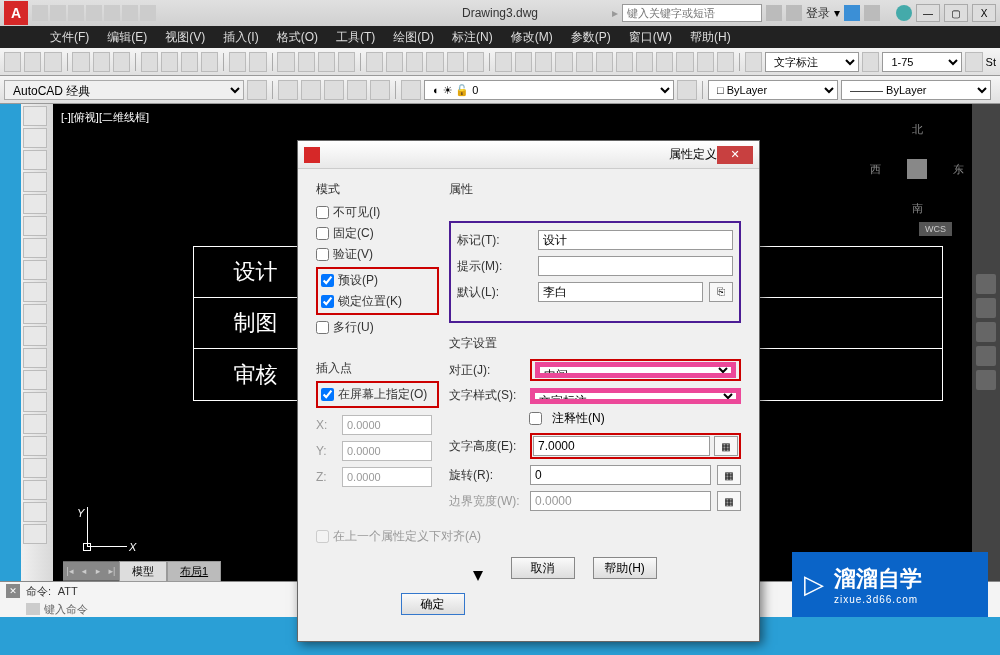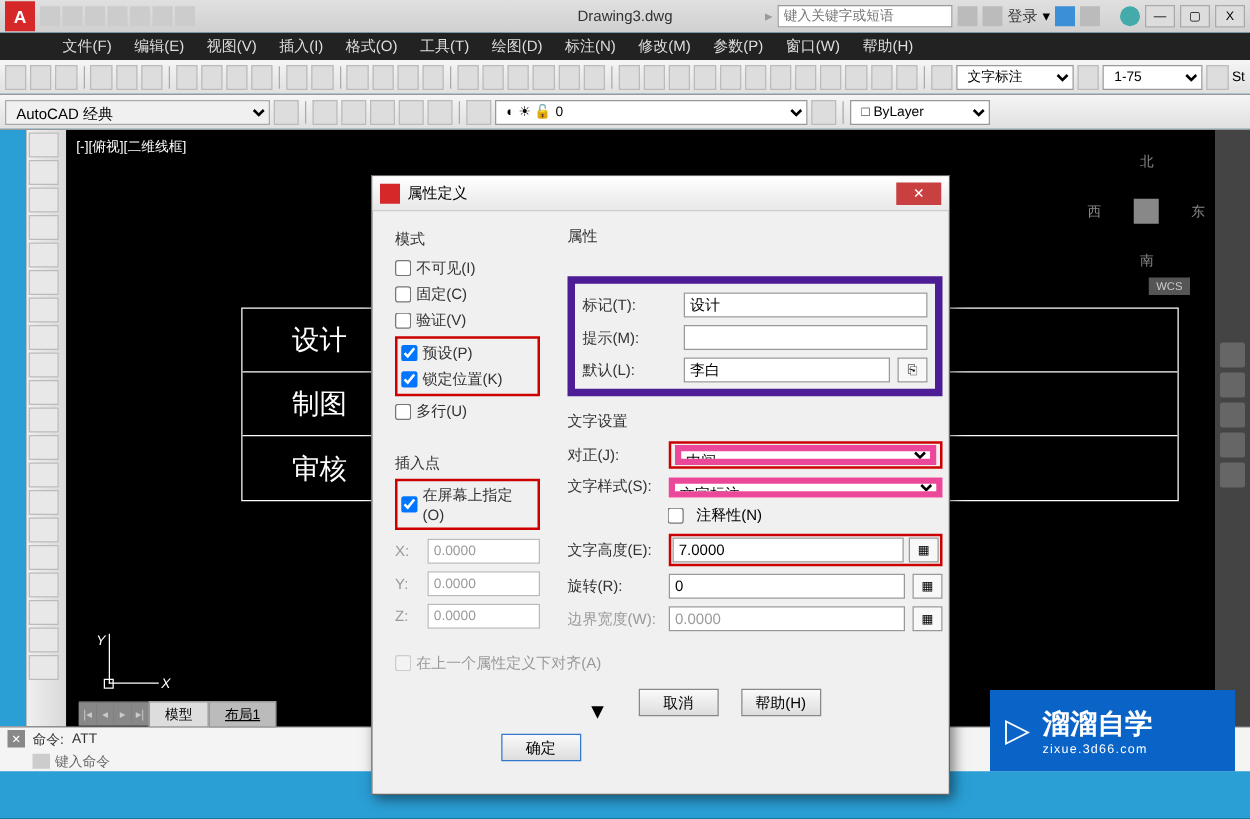--- a/index.html
+++ b/index.html
@@ -63,42 +63,42 @@
     
     .model-tabs { position: absolute; left: 10px; bottom: 0; height: 20px; display: flex; align-items: center; background: #666; }
     .mt-arrow { width: 14px; background: #888; color: #ccc; font-size: 9px; display: inline-flex; align-items: center; justify-content: center; height: 18px; }
     .mt-tab { padding: 2px 12px; background: #ddd; font-size: 11px; border: 1px solid #999; }
     .mt-tab.inactive { background: #bbb; text-decoration: underline; }
     
     
     .dialog { position: absolute; left: 297px; top: 140px; width: 463px; background: #f0f0f0; border: 1px solid #666; box-shadow: 3px 3px 10px rgba(0,0,0,0.5); }
     .dlg-title { height: 28px; background: linear-gradient(#fff, #e8e8e8); display: flex; align-items: center; padding: 0 6px; border-bottom: 1px solid #ccc; }
     .dlg-icon { width: 16px; height: 16px; background: #d62828; margin-right: 6px; }
-    .dlg-title-txt { font-size: 12px; flex: 1; }
+    .dlg-title-txt { font-size: 12px; flex: 1; text-align: right; }
     .dlg-close { width: 36px; height: 18px; background: #c84040; color: #fff; display: flex; align-items: center; justify-content: center; font-size: 11px; }
     .dlg-body { padding: 12px 18px; }
-    .dlg-cols { display: flex; gap: 22px; align-items: center; }
+    .dlg-cols { display: flex; gap: 10px; }
     .dlg-left { width: 135px; }
     .dlg-right { flex: 1; }
     .grp-label { font-size: 12px; color: #333; margin-bottom: 4px; }
     .chk-row { display: flex; align-items: center; gap: 4px; padding: 2px 0; }
     .chk-row input { width: 13px; height: 13px; }
     .chk-row label { font-size: 12px; color: #333; }
     .chk-row.dis label { color: #999; }
     .highlight { border: 2px solid #c00; padding: 1px 3px; }
     .fld-row { display: flex; align-items: center; gap: 6px; padding: 3px 0; }
     .fld-lbl { width: 75px; font-size: 12px; color: #333; }
     .fld-lbl.dis { color: #999; }
     .fld-inp { flex: 1; height: 20px; border: 1px solid #999; background: #fff; padding: 0 4px; font-size: 12px; }
     .fld-sel { flex: 1; height: 16px; border: 5px solid #ec4899; background: #fff; font-size: 12px; }
     .fld-btn { width: 24px; height: 20px; border: 1px solid #999; background: #f8f8f8; font-size: 10px; display: inline-flex; align-items: center; justify-content: center; }
     .coord-row { display: flex; align-items: center; gap: 8px; padding: 3px 0; }
     .coord-lbl { width: 18px; font-size: 12px; color: #999; }
     .coord-inp { width: 90px; height: 20px; border: 1px solid #bbb; background: #fff; color: #999; padding: 0 4px; font-size: 11px; text-align: left; }
-    .attr-box { border: 6px solid #4c1d95; padding: 4px 6px 2px; margin-top: 23px; }
+    .attr-box { border: 2px solid #4c1d95; padding: 4px 6px 16px; margin-top: 23px; }
     .txth-box { border: 2px solid #c00; padding: 1px; display: flex; align-items: center; gap: 4px; }
     .dlg-footer { padding: 10px 0 14px; display: flex; justify-content: center; gap: 18px; }
     .dlg-btn { width: 64px; height: 22px; border: 1px solid #888; background: linear-gradient(#fafafa, #ddd); font-size: 12px; }
     .dlg-btn.primary { border: 1px solid #3377cc; margin-top: 36px; }
     
     
     .cmdline { height: 36px; background: #f4f4f4; border-top: 1px solid #888; }
     .cmd-row { display: flex; align-items: center; height: 18px; padding: 0 6px; font-size: 11px; color: #333; font-family: Consolas, monospace; }
     .cmd-x { background: #888; color: #fff; width: 14px; height: 14px; display: inline-flex; align-items: center; justify-content: center; font-size: 9px; margin-right: 6px; }
     .cmd-prompt { color: #666; }
@@ -203,34 +203,35 @@
   <span class="tb-sep"></span>
   <span class="tb-btn"></span>
   <select class="tb-combo" style="width:110px"><option>文字标注</option></select>
   <span class="tb-btn"></span>
   <select class="tb-combo" style="width:90px"><option>1-75</option></select>
   <span class="tb-btn"></span>
   <span style="font-size:11px">St</span>
 </div>
 
 <div class="toolbar-row">
-  <select class="workspace-combo" style="width:212px"><option>AutoCAD 经典</option></select>
+  <select class="workspace-combo" style="width:240px"><option>AutoCAD 经典</option></select>
   <span class="tb-btn"></span>
   <span class="tb-sep"></span>
   <span class="tb-btn"></span>
   <span class="tb-btn"></span>
   <span class="tb-btn"></span>
   <span class="tb-btn"></span>
   <span class="tb-btn"></span>
   <span class="tb-sep"></span>
   <span class="tb-btn"></span>
   <select class="tb-combo" style="width:250px"><option>◐ ☀ 🔓 <span>0</span></option></select>
   <span class="tb-btn"></span>
   <span class="tb-sep"></span>
-  <select class="tb-combo" style="width:112px"><option>□ <span>ByLayer</span></option></select>
+  <select class="tb-combo" style="width:130px"><option>□ <span>ByLayer</span></option></select>
+  <select class="tb-combo" style="width:150px"><option>——— <span>ByLayer</span></option></select>
 </div>
 
 <div class="main">
   <div class="left-toolbar">
     <span class="lt-btn"></span>
     <span class="lt-btn"></span>
     <span class="lt-btn"></span>
     <span class="lt-btn"></span>
     <span class="lt-btn"></span>
     <span class="lt-btn"></span>

